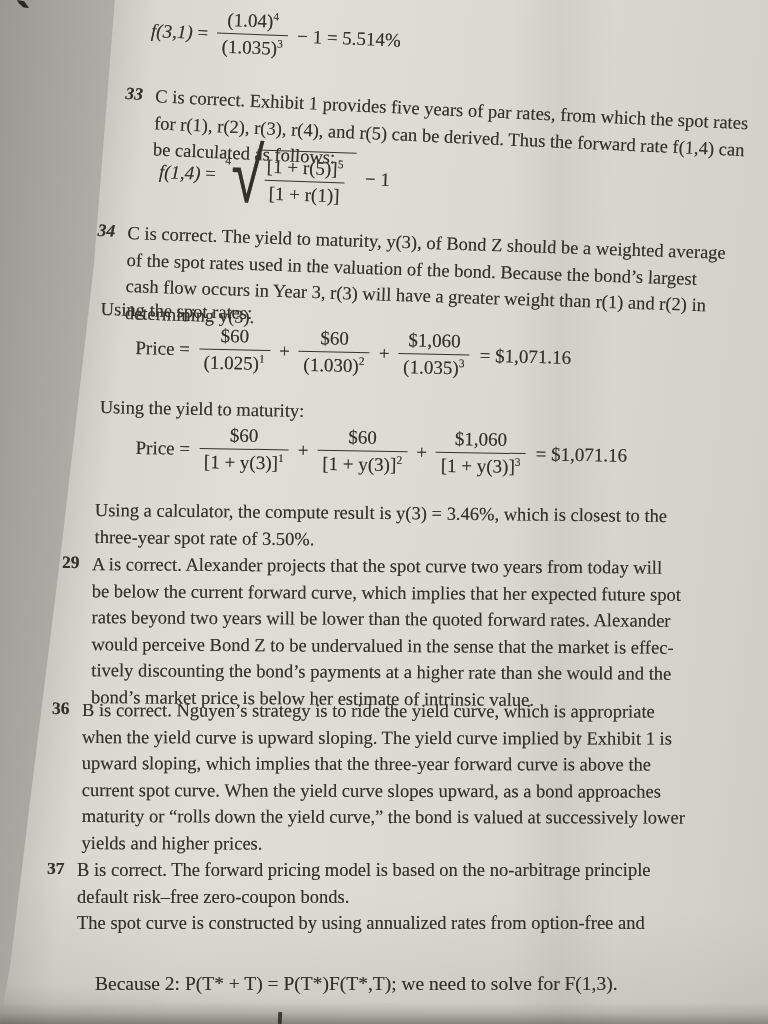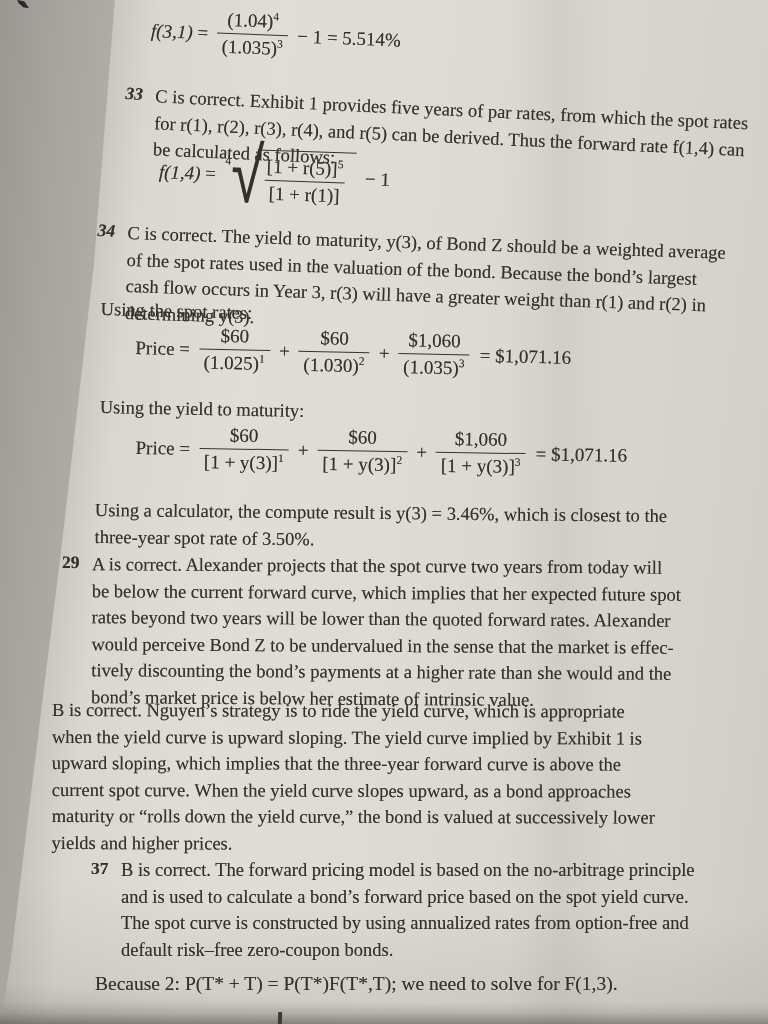--- a/index.html
+++ b/index.html
@@ -61,21 +61,21 @@
   .b-i33   {left:126px;top:82px; transform:rotate(2.6deg);}
   .b-f14   {left:160px;top:139px;transform:rotate(2.0deg);}
   .b-i34   {left:98px; top:219px;transform:rotate(1.9deg);}
   .b-uspot {left:101px;top:299px;transform:rotate(1.5deg);}
   .b-pspot {left:136px;top:323px;transform:rotate(1.3deg);}
   .b-uytm  {left:100px;top:397px;transform:rotate(1.1deg);}
   .b-pytm  {left:136px;top:423px;transform:rotate(0.9deg);}
   .b-calc  {left:95px; top:497px;transform:rotate(0.6deg);}
   .b-i35   {left:62px; top:551px;transform:rotate(0.35deg);}
   .b-i36   {left:52px; top:697px;transform:rotate(0.15deg);}
-  .b-i37   {left:47px; top:857px;transform:rotate(0deg);margin-left:44px;}
+  .b-i37   {left:47px; top:857px;transform:rotate(0deg);}
   .b-eq2   {left:95px; top:973px;transform:rotate(0deg);font-size:19.5px;}
   .b-eq2 .fvar{}
 </style>
 </head>
 <body>
 
 <div class="photo">
   <div class="page-edge"></div>
   <div class="corner-mark"></div>
 
@@ -175,37 +175,37 @@
         <div class="tline">A is correct. Alexander projects that the spot curve two years from today will</div>
         <div class="tline">be below the current forward curve, which implies that her expected future spot</div>
         <div class="tline">rates beyond two years will be lower than the quoted forward rates. Alexander</div>
         <div class="tline">would perceive Bond Z to be undervalued in the sense that the market is effec-</div>
         <div class="tline">tively discounting the bond’s payments at a higher rate than she would and the</div>
         <div class="tline">bond’s market price is below her estimate of intrinsic value.</div>
       </div>
   </div>
 
   <div class="blk b-i36 item">
+    <span class="item-num">36</span>
     <div class="body-txt">
         <div class="tline">B is correct. Nguyen’s strategy is to ride the yield curve, which is appropriate</div>
         <div class="tline">when the yield curve is upward sloping. The yield curve implied by Exhibit 1 is</div>
         <div class="tline">upward sloping, which implies that the three-year forward curve is above the</div>
         <div class="tline">current spot curve. When the yield curve slopes upward, as a bond approaches</div>
         <div class="tline">maturity or “rolls down the yield curve,” the bond is valued at successively lower</div>
         <div class="tline">yields and higher prices.</div>
       </div>
   </div>
 
   <div class="blk b-i37 item">
     <span class="item-num">37</span>
     <div class="body-txt">
         <div class="tline">B is correct. The forward pricing model is based on the no-arbitrage principle</div>
-        <div class="tline">and is used to calculate a bond’s forward price based on the spot yield curve.</div>
+        <div class="tline">default risk–free zero-coupon bonds.</div>
         <div class="tline">The spot curve is constructed by using annualized rates from option-free and</div>
-        <div class="tline">default risk–free zero-coupon bonds.</div>
       </div>
   </div>
 
   <div class="blk b-eq2">
     <span>Because 2: </span><span class="fvar">P(T* + T) = P(T*)F(T*,T)</span><span>; we need to solve for </span><span class="fvar">F(1,3).</span>
   </div>
 
   <div class="bottom-shadow"></div>
   <div class="cut-glyph"></div>
 </div>

